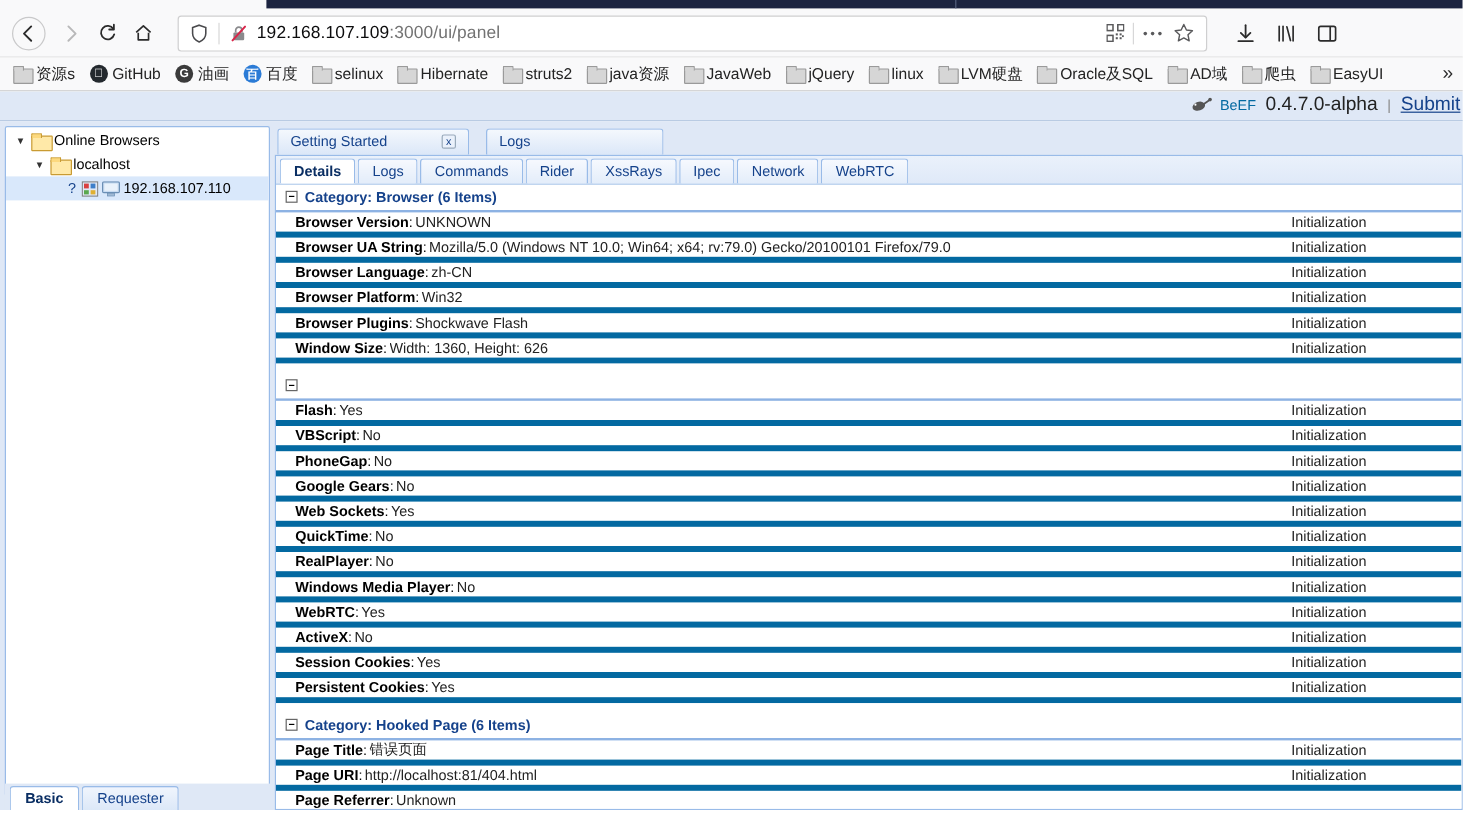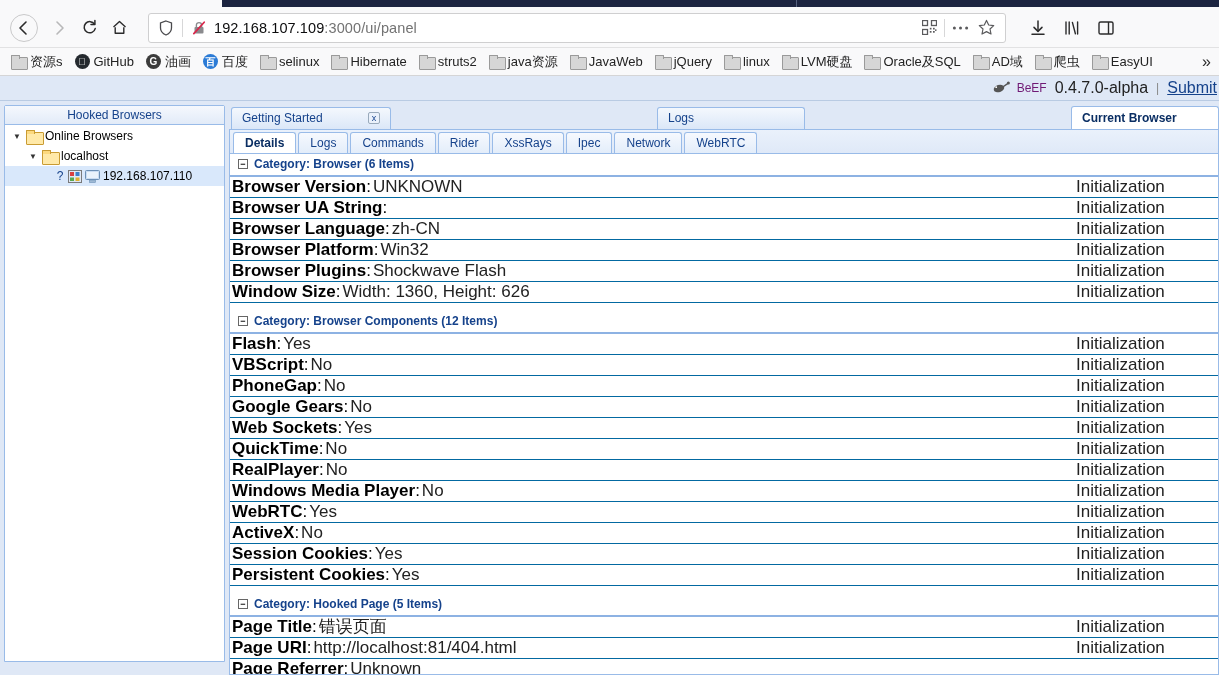--- a/index.html
+++ b/index.html
@@ -88,21 +88,21 @@
     font-size:10px;font-weight:bold;color:#fff;flex:0 0 auto;}
 
   
   .beef-header {
     height: 25px; background: #dfe8f6;
     display: flex; align-items: center; justify-content: flex-end;
     padding-right: 2px; font-size: 12px; color: #15428b;
     border-bottom: 1px solid #b9cbe3;
   }
   .beef-header .beeficon { margin-right: 7px; display:flex;align-items:center; }
-  .beef-header .bname { color: #701a75; font-size: 12px; }
+  .beef-header .bname { color: #0369a1; font-size: 12px; }
   .beef-header .bver { color: #222; font-size: 16px; margin-left: 8px; }
   .beef-header .bsep { color: #888; margin: 0 8px; }
   .beef-header .blink { color: #15428b; text-decoration: underline; font-size: 16px; }
 
   
   #app {
     position: relative; width: 1219px; height: 574px; background: #dfe8f6;
     display: flex; padding: 4px 0 0 4px;
   }
 
@@ -152,21 +152,21 @@
     color: #15428b;
   }
   .stab.active { background: #fff; font-weight: bold; color: #0a2e63; }
 
   
   .main {
     flex: 1 1 auto; margin-left: 4px; display: flex; flex-direction: column;
     height: 570px;
   }
   .maintabs {
-    height: 24px; display: flex; align-items: flex-end; gap: 2px; padding-left: 2px; justify-content: space-between;
+    height: 24px; display: flex; align-items: flex-end; gap: 14px; padding-left: 2px;
   }
   .mtab {
     height: 22px; line-height: 21px; font-size: 12px; color: #15428b;
     background: linear-gradient(#f4f8fd, #dbe7f8);
     border: 1px solid #99bbe8; border-bottom: none; border-radius: 3px 3px 0 0;
     display:flex; align-items:center; padding: 0 10px; white-space:nowrap;
   }
   .mtab.w1 { width: 160px; }
   .mtab.w2 { width: 148px; }
   .mtab.active {
@@ -202,22 +202,22 @@
     background: #fff; border-bottom: 2px solid #8db2e3;
   }
   .cat-row .collapse {
     width: 10px; height: 10px; border: 1px solid #666; background: #fff;
     font-size: 9px; line-height: 8px; text-align: center; color: #000; flex:0 0 auto;
   }
   .cat-spacer { height: 8px; background: #fff; }
 
   .drow {
     height: 21px; display: flex; align-items: center;
-    border-bottom: 1px solid #0369a1; font-size: 17px; color: #000;
-    padding-left: 2px;
+    border-bottom: 5px solid #0369a1; font-size: 12px; color: #000;
+    padding-left: 16px;
   }
   .drow .k { font-weight: bold; color: #000; }
   .drow .v { color: #222; margin-left: 2px; white-space: nowrap; overflow: hidden; }
   .drow .init {
     margin-left: auto; width: 148px; padding-left: 6px; color: #222; flex: 0 0 auto;
   }
 </style>
 </head>
 <body>
 
@@ -401,21 +401,20 @@
   </span>
   <span class="bname">BeEF</span>
   <span class="bver">0.4.7.0-alpha</span>
   <span class="bsep">|</span>
   <span class="blink">Submit</span>
 </div>
 
 <div id="app">
 
   <div class="sidebar">
-    <div class="sidebar-title">Hooked Browsers</div>
     <div class="tree">
 
       <div class="tnode" style="padding-left:6px;">
         <span class="arrow">▼</span>
         <span class="fold-y fold-open"></span>
         <span class="tlbl">Online Browsers</span>
       </div>
 
       <div class="tnode" style="padding-left:22px;">
         <span class="arrow">▼</span>
@@ -449,23 +448,20 @@
 
   <div class="main">
     <div class="maintabs">
       <div class="mtab w1">
         <span>Getting Started</span>
         <span class="closex">x</span>
       </div>
       <div class="mtab w2">
         <span>Logs</span>
       </div>
-      <div class="mtab w2 active">
-        <span>Current Browser</span>
-      </div>
     </div>
 
     <div class="panel">
       <div class="subtabs">
         <div class="subtab active"><span>Details</span></div>
         <div class="subtab"><span>Logs</span></div>
         <div class="subtab"><span>Commands</span></div>
         <div class="subtab"><span>Rider</span></div>
         <div class="subtab"><span>XssRays</span></div>
         <div class="subtab"><span>Ipec</span></div>
@@ -481,20 +477,21 @@
         </div>
         <div class="drow">
             <span class="k">Browser Version</span>
             <span>:</span>
             <span class="v">UNKNOWN</span>
             <span class="init">Initialization</span>
           </div>
         <div class="drow">
             <span class="k">Browser UA String</span>
             <span>:</span>
+            <span class="v">Mozilla/5.0 (Windows NT 10.0; Win64; x64; rv:79.0) Gecko/20100101 Firefox/79.0</span>
             <span class="init">Initialization</span>
           </div>
         <div class="drow">
             <span class="k">Browser Language</span>
             <span>:</span>
             <span class="v">zh-CN</span>
             <span class="init">Initialization</span>
           </div>
         <div class="drow">
             <span class="k">Browser Platform</span>
@@ -511,21 +508,20 @@
         <div class="drow">
             <span class="k">Window Size</span>
             <span>:</span>
             <span class="v">Width: 1360, Height: 626</span>
             <span class="init">Initialization</span>
           </div>
         <div class="cat-spacer"></div>
 
         <div class="cat-row">
           <span class="collapse">−</span>
-          <span>Category: Browser Components (12 Items)</span>
         </div>
         <div class="drow">
             <span class="k">Flash</span>
             <span>:</span>
             <span class="v">Yes</span>
             <span class="init">Initialization</span>
           </div>
         <div class="drow">
             <span class="k">VBScript</span>
             <span>:</span>
@@ -589,21 +585,21 @@
         <div class="drow">
             <span class="k">Persistent Cookies</span>
             <span>:</span>
             <span class="v">Yes</span>
             <span class="init">Initialization</span>
           </div>
         <div class="cat-spacer"></div>
 
         <div class="cat-row">
           <span class="collapse">−</span>
-          <span>Category: Hooked Page (5 Items)</span>
+          <span>Category: Hooked Page (6 Items)</span>
         </div>
         <div class="drow">
             <span class="k">Page Title</span>
             <span>:</span>
             <span class="v">错误页面</span>
             <span class="init">Initialization</span>
           </div>
         <div class="drow">
             <span class="k">Page URI</span>
             <span>:</span>
@@ -613,14 +609,18 @@
         <div class="drow">
             <span class="k">Page Referrer</span>
             <span>:</span>
             <span class="v">Unknown</span>
             <span class="init"></span>
           </div>
       </div>
     </div>
   </div>
 
+  <div class="sidebar-tabs" style="position:absolute;left:4px;bottom:0;width:221px;">
+    <div class="stab active"><span>Basic</span></div>
+    <div class="stab"><span>Requester</span></div>
+  </div>
 
 </div>
 
 </body></html>

